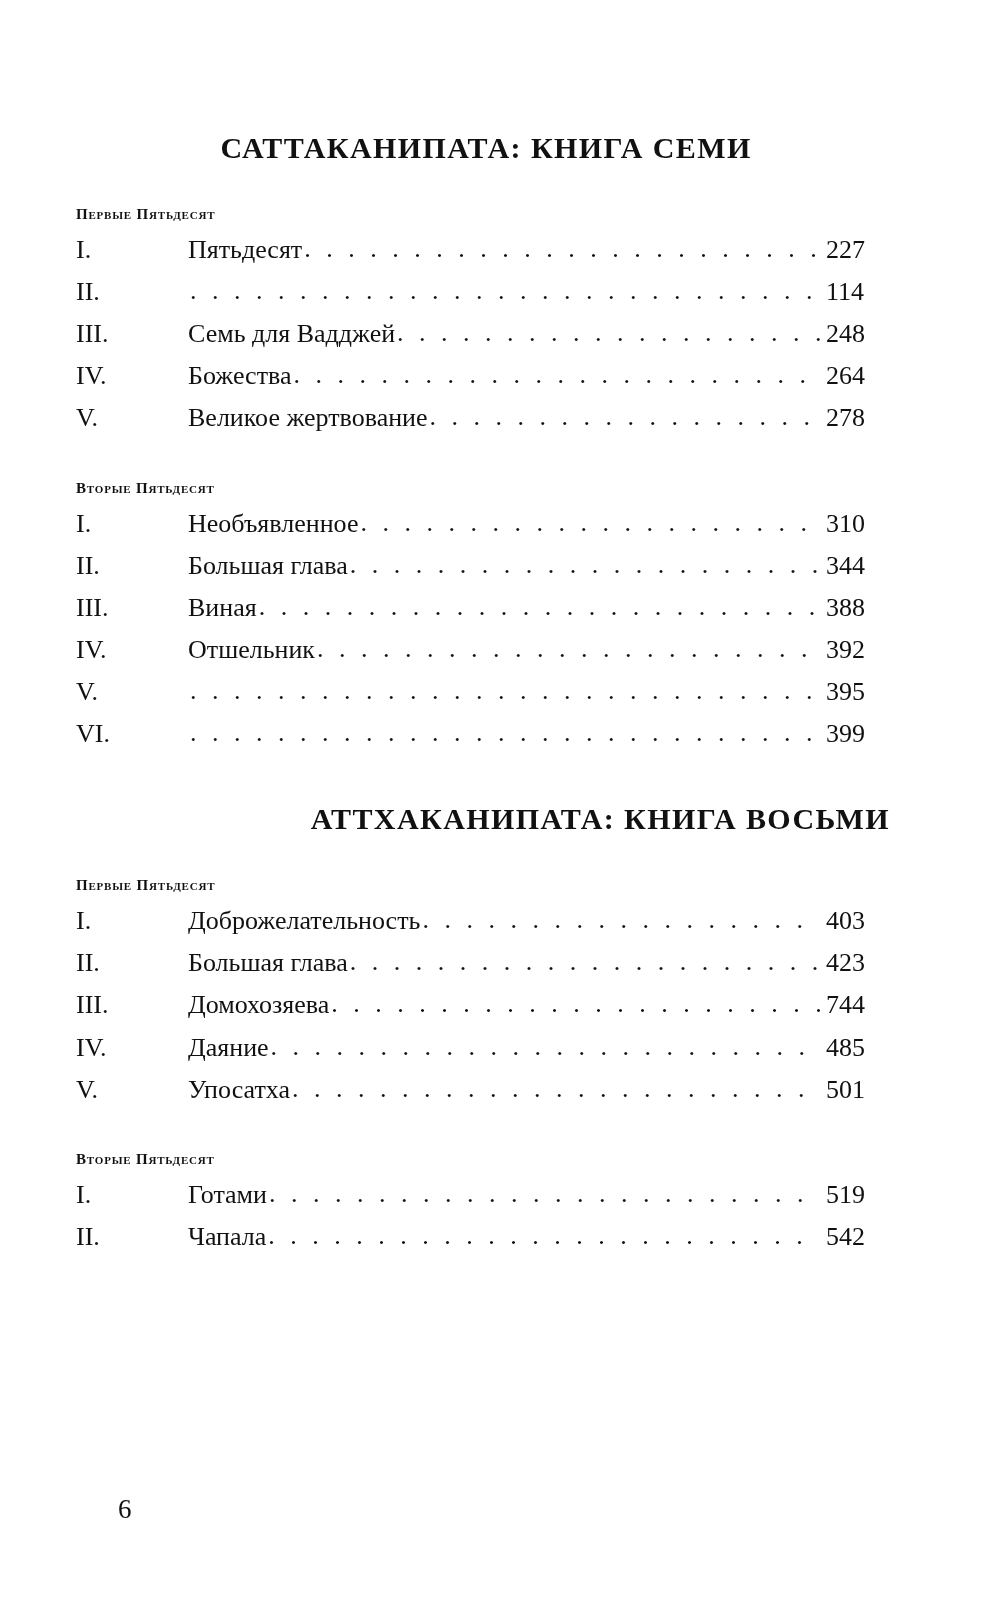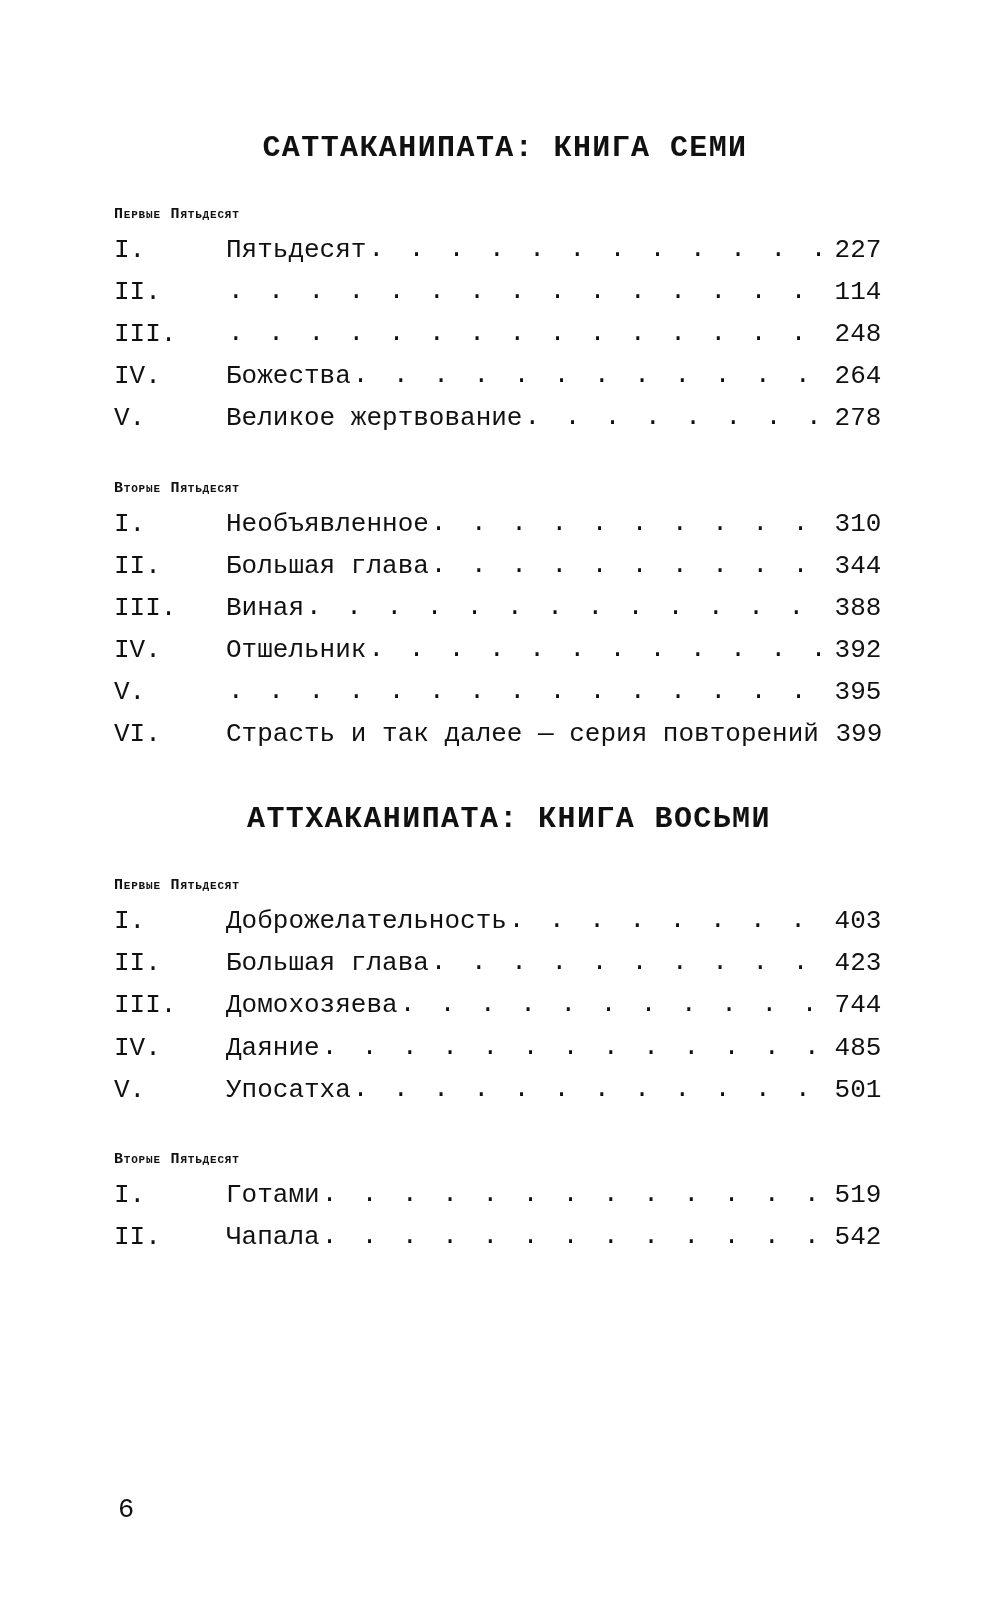--- a/index.html
+++ b/index.html
@@ -15,35 +15,35 @@
     position: relative;
     overflow: hidden;
   }
   .page {
     position: absolute;
     top: 0;
     left: 0;
     width: 1000px;
     height: 1603px;
     box-sizing: border-box;
-    padding: 130px 110px 0 110px;
-    font-family: Liberation Mono, monospace;
+    padding: 130px 110px 0 72px;
   }
 
   .book-title {
     text-align: center;
     font-size: 30px;
     font-weight: bold;
     letter-spacing: 1.4px;
     margin: 0 0 0 0;
     padding: 0 0 0 10px;
     line-height: 1.2;
   }
   .book-title.second {
     padding-left: 18px;
+    text-align: right;
   }
 
   .group {
     margin-top: 40px;
   }
   .group-heading {
     font-size: 15px;
     font-weight: bold;
     letter-spacing: 0.8px;
     margin: 0 0 6px 4px;
@@ -81,21 +81,21 @@
     color: #111;
   }
   .leader span {
     display: block;
     white-space: nowrap;
     overflow: hidden;
   }
   .page-num {
     flex: 0 0 auto;
     width: 64px;
-    text-align: center;
+    text-align: left;
   }
 
   .gap-big { height: 46px; }
 
   .folio {
     position: absolute;
     left: 118px;
     bottom: 78px;
     font-size: 27px;
     color: #111;
@@ -121,20 +121,21 @@
       </li>
       <li class="toc-row">
         <span class="num">II.</span>
         <span class="leader">
             <span>. . . . . . . . . . . . . . . . . . . . . . . . . . . . . . . . . . . . . . . . . . . . . . . . . . . . .</span>
           </span>
         <span class="page-num">114</span>
       </li>
       <li class="toc-row">
         <span class="num">III.</span>
+        <span class="title-cell">Семь для Вадджей</span>
         <span class="leader">
             <span>. . . . . . . . . . . . . . . . . . . . . . . . . . . . . . . . . . . . . . . . . . . . . . . . . . . . .</span>
           </span>
         <span class="page-num">248</span>
       </li>
       <li class="toc-row">
         <span class="num">IV.</span>
         <span class="title-cell">Божества</span>
         <span class="leader">
             <span>. . . . . . . . . . . . . . . . . . . . . . . . . . . . . . . . . . . . . . . . . . . . . . . . . . . . .</span>
@@ -189,21 +190,20 @@
       </li>
       <li class="toc-row">
         <span class="num">V.</span>
         <span class="leader">
             <span>. . . . . . . . . . . . . . . . . . . . . . . . . . . . . . . . . . . . . . . . . . . . . . . . . . . . .</span>
           </span>
         <span class="page-num">395</span>
       </li>
       <li class="toc-row">
         <span class="num">VI.</span>
-        <span class="title-cell">Страсть и так далее — серия повторений</span>
         <span class="leader">
             <span>. . . . . . . . . . . . . . . . . . . . . . . . . . . . . . . . . . . . . . . . . . . . . . . . . . . . .</span>
           </span>
         <span class="page-num">399</span>
       </li>
     </ul>
   </div>
 
   <div class="gap-big"></div>
 

